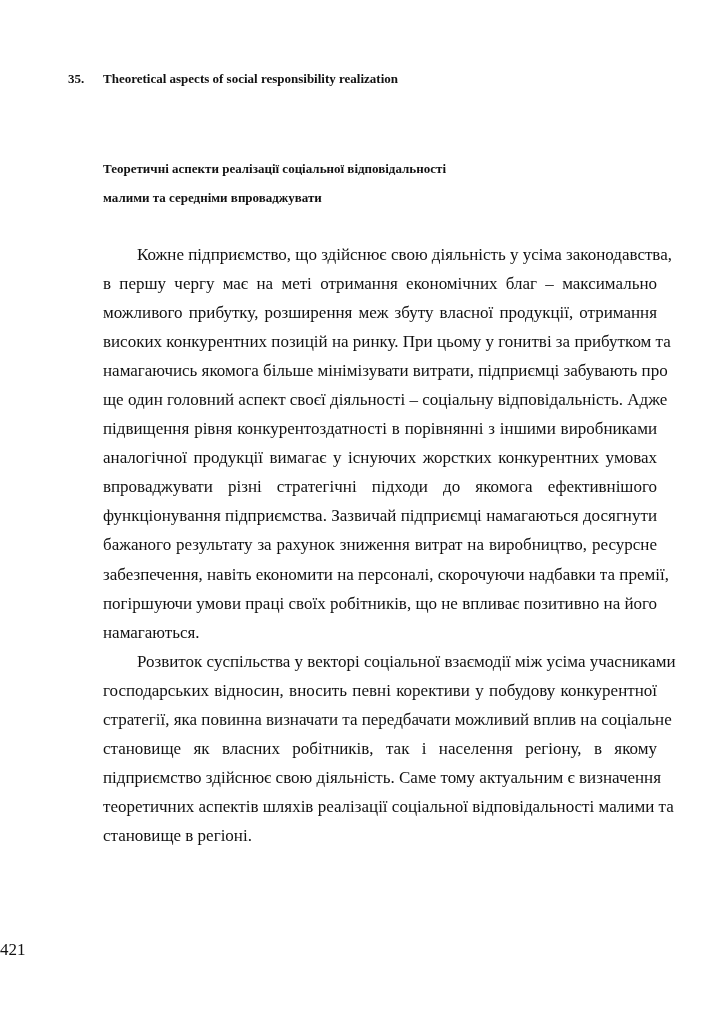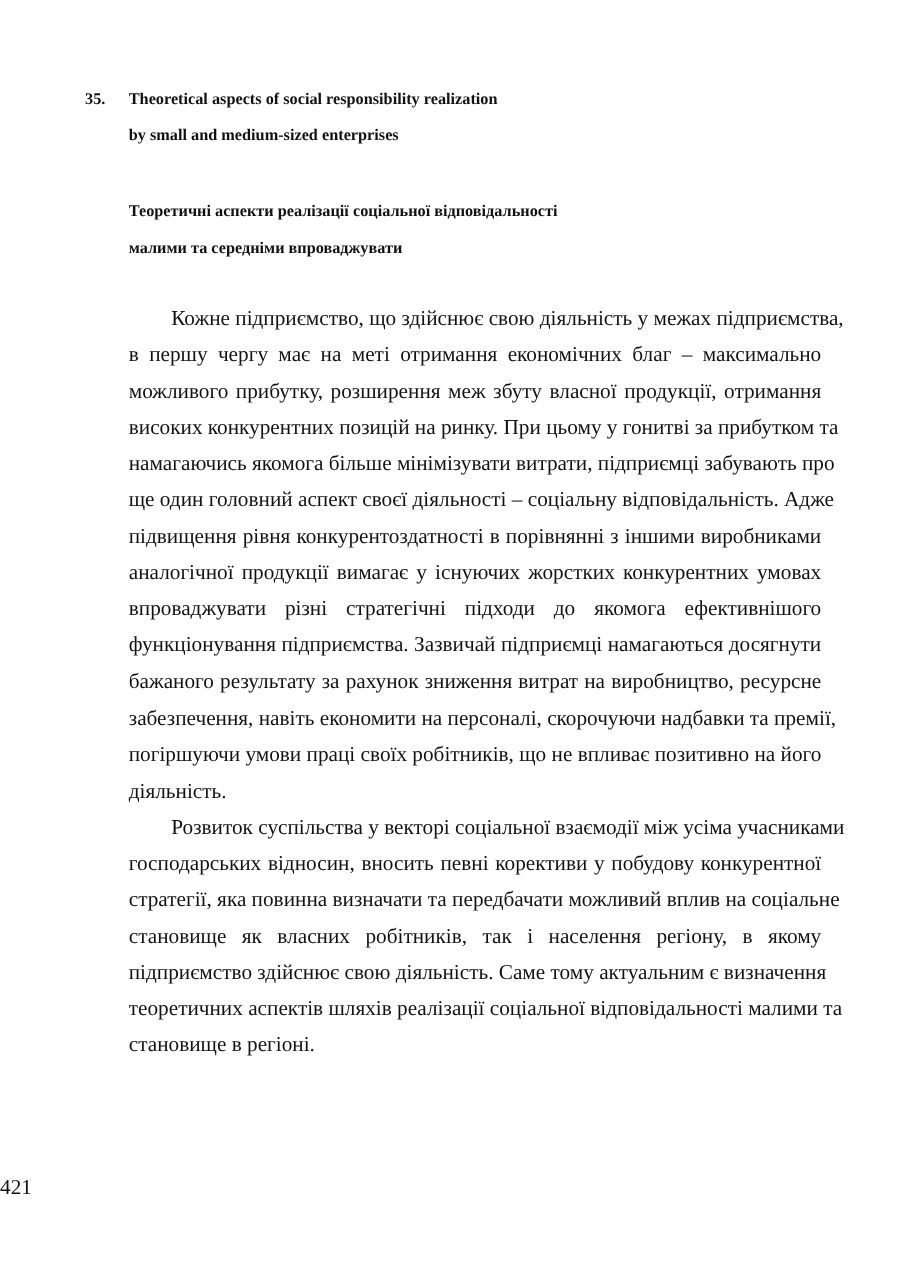--- a/index.html
+++ b/index.html
@@ -19,44 +19,43 @@
   .line.first { padding-left:34px; }
   .page-number { position:absolute; top:940px; left:0; width:724px; font-size:17px; }
 </style>
 </head>
 <body>
 
 <div class="page">
   <div class="heading heading-en">
     <span class="num">35.</span>
     <span class="hline">Theoretical aspects of social responsibility realization</span>
-    <span class="hline">by small and medium-sized enterprises</span>
   </div>
 
   <div class="heading heading-uk">
     <span class="hline">Теоретичні аспекти реалізації соціальної відповідальності</span>
     <span class="hline">малими та середніми впроваджувати</span>
   </div>
 
   <div class="body">
     <div class="para">
-      <span class="line first">Кожне підприємство, що здійснює свою діяльність у межах підприємства,</span>
+      <span class="line first">Кожне підприємство, що здійснює свою діяльність у усіма законодавства,</span>
       <span class="line">в першу чергу має на меті отримання економічних благ – максимально</span>
       <span class="line">можливого прибутку, розширення меж збуту власної продукції, отримання</span>
       <span class="line">високих конкурентних позицій на ринку. При цьому у гонитві за прибутком та</span>
       <span class="line">намагаючись якомога більше мінімізувати витрати, підприємці забувають про</span>
       <span class="line">ще один головний аспект своєї діяльності – соціальну відповідальність. Адже</span>
       <span class="line">підвищення рівня конкурентоздатності в порівнянні з іншими виробниками</span>
       <span class="line">аналогічної продукції вимагає у існуючих жорстких конкурентних умовах</span>
       <span class="line">впроваджувати різні стратегічні підходи до якомога ефективнішого</span>
       <span class="line">функціонування підприємства. Зазвичай підприємці намагаються досягнути</span>
       <span class="line">бажаного результату за рахунок зниження витрат на виробництво, ресурсне</span>
       <span class="line">забезпечення, навіть економити на персоналі, скорочуючи надбавки та премії,</span>
       <span class="line">погіршуючи умови праці своїх робітників, що не впливає позитивно на його</span>
-      <span class="line last">діяльність.</span>
+      <span class="line last">намагаються.</span>
     </div>
     <div class="para">
       <span class="line first">Розвиток суспільства у векторі соціальної взаємодії між усіма учасниками</span>
       <span class="line">господарських відносин, вносить певні корективи у побудову конкурентної</span>
       <span class="line">стратегії, яка повинна визначати та передбачати можливий вплив на соціальне</span>
       <span class="line">становище як власних робітників, так і населення регіону, в якому</span>
       <span class="line">підприємство здійснює свою діяльність. Саме тому актуальним є визначення</span>
       <span class="line">теоретичних аспектів шляхів реалізації соціальної відповідальності малими та</span>
       <span class="line last">становище в регіоні.</span>
     </div>

